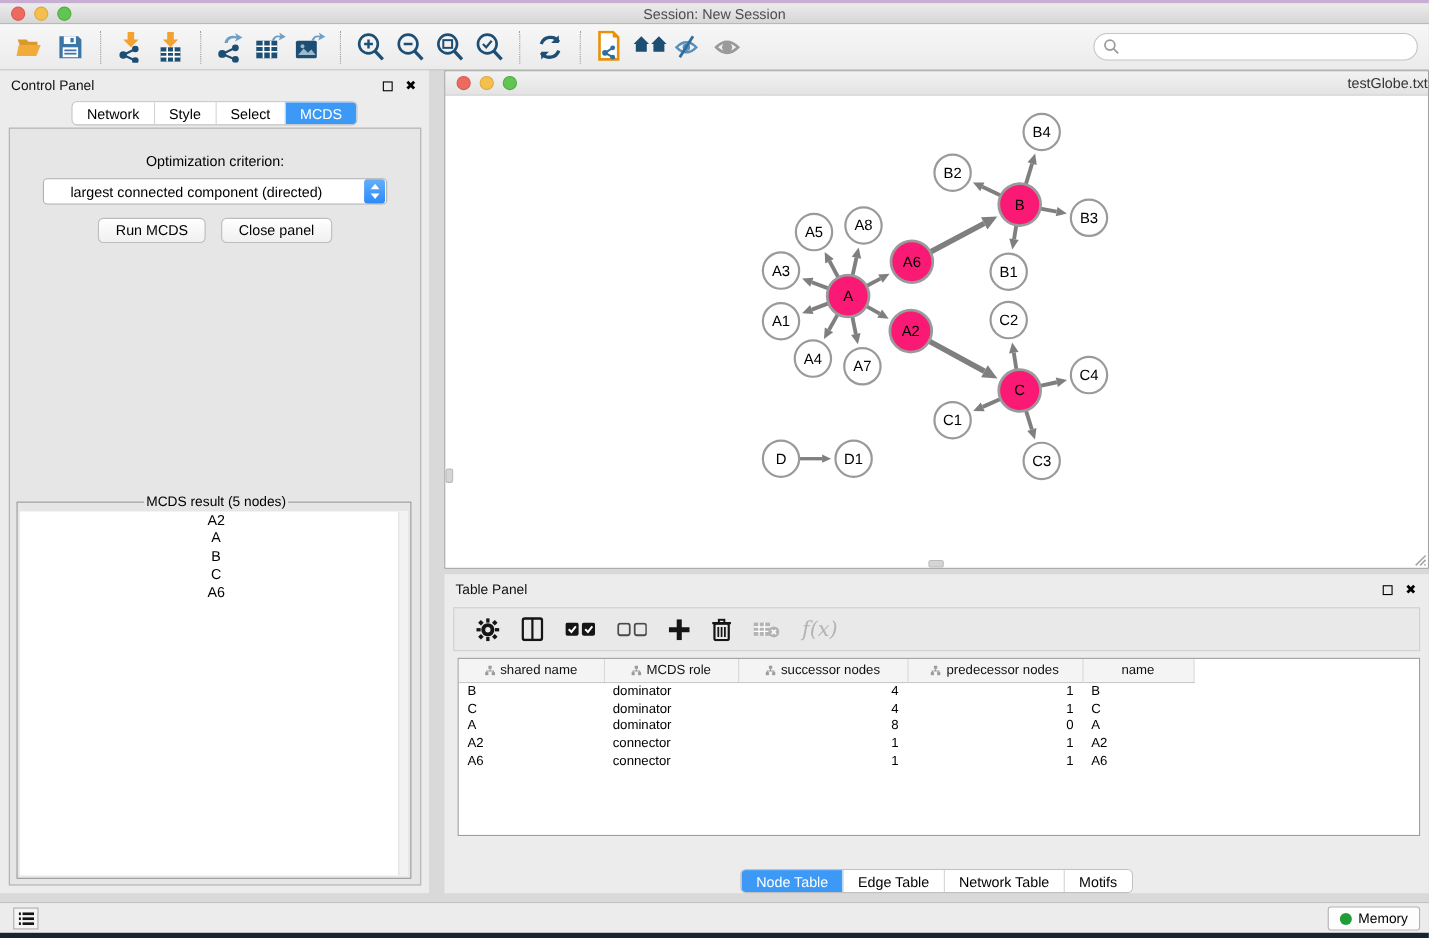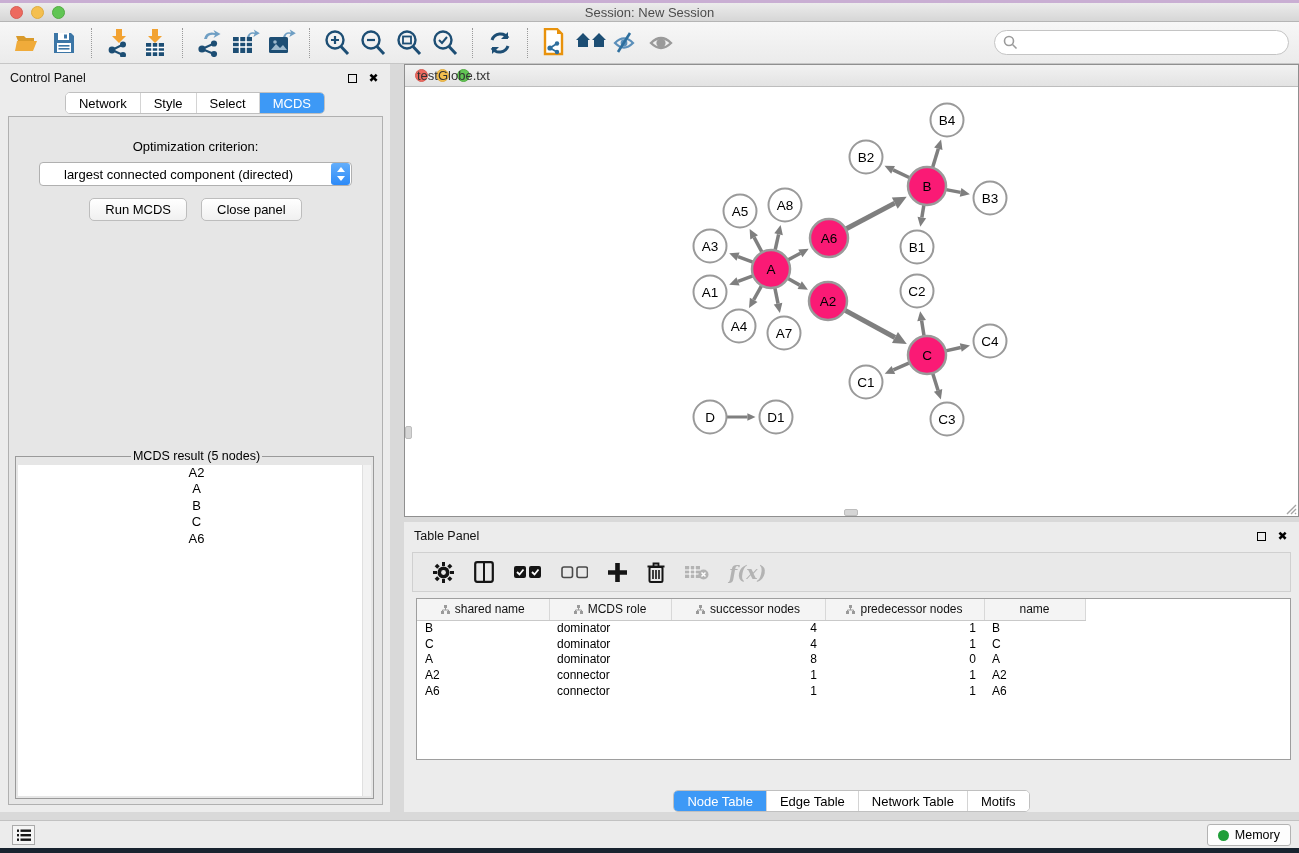--- a/index.html
+++ b/index.html
@@ -58,30 +58,30 @@
   .result-fieldset legend { font-size:12.5px; padding:0 2px; margin-left:2px; color:#000; }
   .result-list { position:relative; width:100%; height:100%; background:#fff; overflow:hidden; }
   .result-item { font-size:13px; padding-left:4px; line-height:16.4px; color:#000; }
   .vscroll { position:absolute; right:0; top:0; bottom:0; width:9px; background:#f2f2f2; border-left:1px solid #e0e0e0; }
 
   
   .net-window { position:absolute; left:404px; top:64px; width:895px; height:453px;
     background:#fff; border:1px solid #8f8f8f; }
   .net-titlebar { height:22px; background:linear-gradient(#f2f2f2,#e3e3e3); border-bottom:1px solid #bdbdbd;
     display:flex; align-items:center; position:relative; }
-  .net-titlebar .title { position:absolute; left:0; right:0; text-align:left; font-size:13px; color:#333;margin-left:12px; }
+  .net-titlebar .title { position:absolute; left:0; right:0; text-align:right; font-size:13px; color:#333;margin-left:12px; }
   .net-canvas { position:absolute; left:0; top:22px; right:0; bottom:0; background:#fff; }
   .net-canvas svg { display:block; }
   .thumb { position:absolute; background:#d5d5d5; border:1px solid #bdbdbd; border-radius:2px; }
   .grip { position:absolute; right:1px; bottom:1px; }
 
   
   .table-panel { position:absolute; left:404px; top:522px; width:895px; height:290px; background:#ececec; }
   .tp-toolbar { position:absolute; left:8px; top:30px; right:8px; height:40px;
-    background:#e9e9e9; border:1px solid #d0d0d0; display:flex; align-items:center; gap:20px; padding-left:20px;font-weight:bold; }
+    background:#e9e9e9; border:1px solid #d0d0d0; display:flex; align-items:center; gap:20px; padding-left:20px; }
   .tp-icon { display:flex; align-items:center; justify-content:center; }
   .fx { font-family:"DejaVu Serif", serif; font-style:italic; font-size:19px; color:#b3b3b3; }
   .tbl-wrap { position:absolute; left:12px; right:8px; top:76px; height:162px; background:#fff;
     border:1px solid #9e9e9e; overflow:hidden; }
   table.data { border-collapse:collapse; table-layout:fixed; }
   table.data th { background:#f4f4f4; border-right:1px solid #d8d8d8; border-bottom:1px solid #c9c9c9;
     font-weight:normal; font-size:12px; height:21px; color:#111; }
   table.data th .hwrap { display:flex; align-items:center; justify-content:center; gap:5px; }
   table.data td { font-size:12px; height:15.8px; padding:0 8px; color:#000; white-space:nowrap; }
   td.al { text-align:left; } td.ar { text-align:right; }

